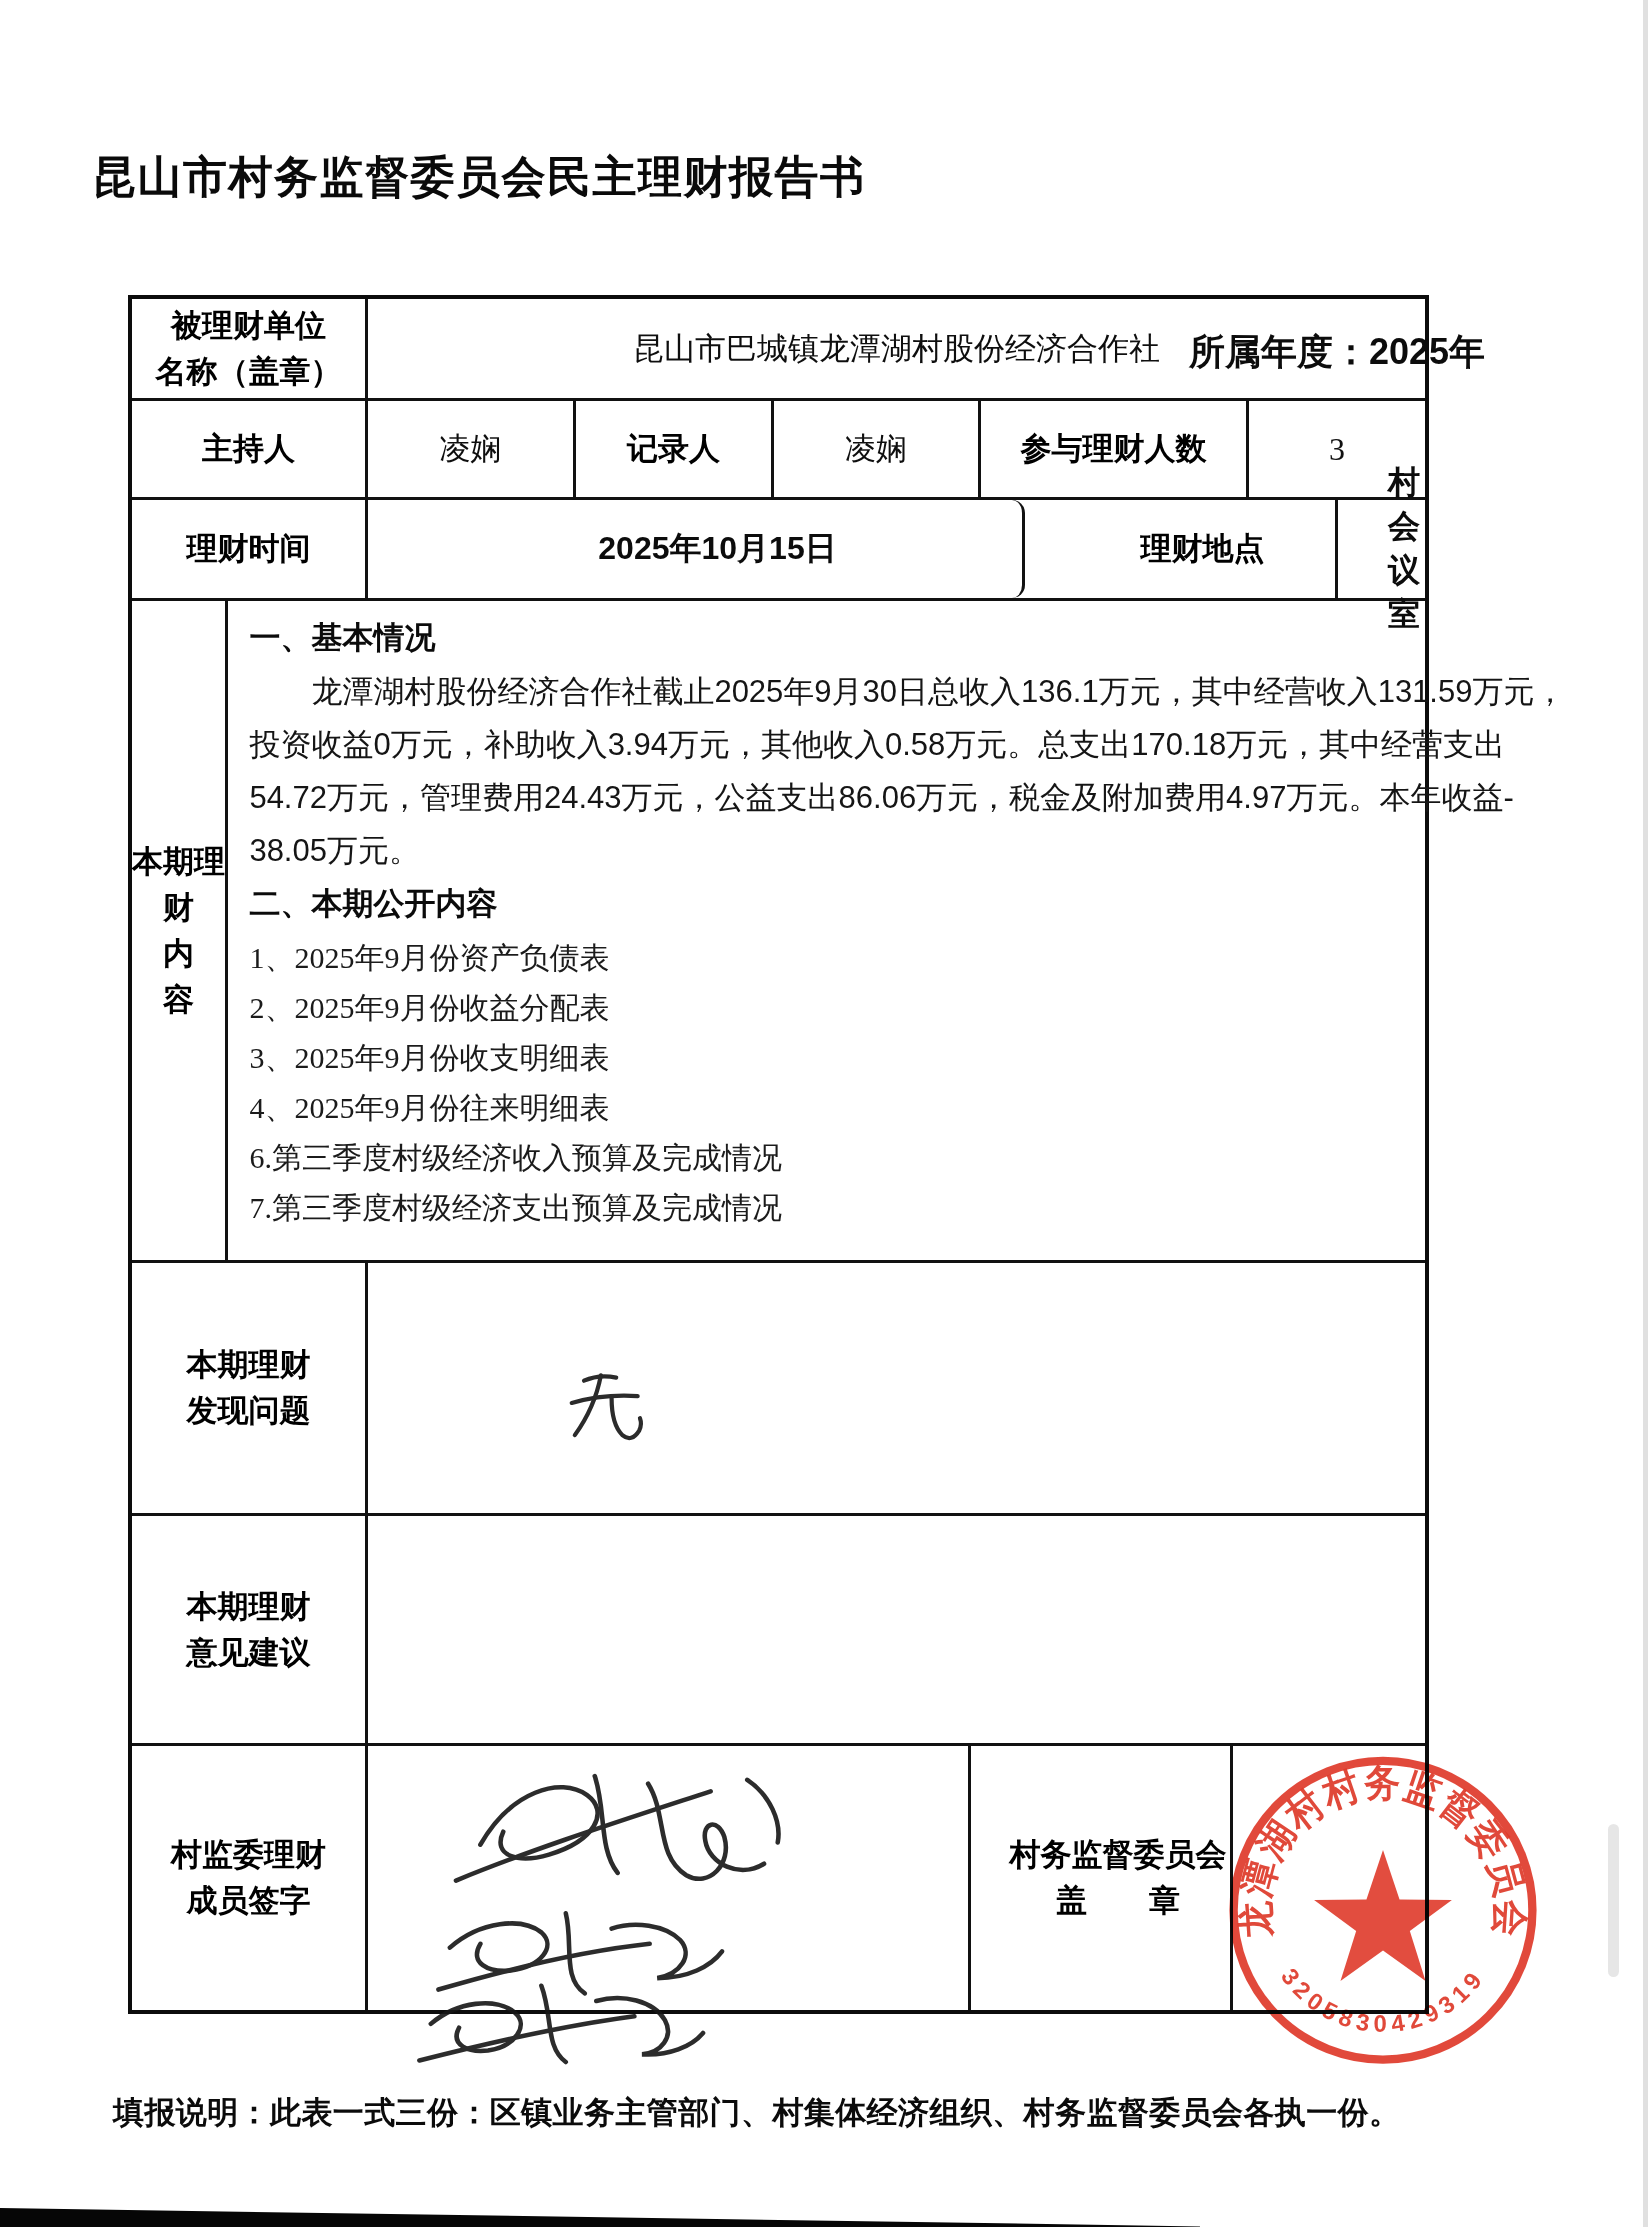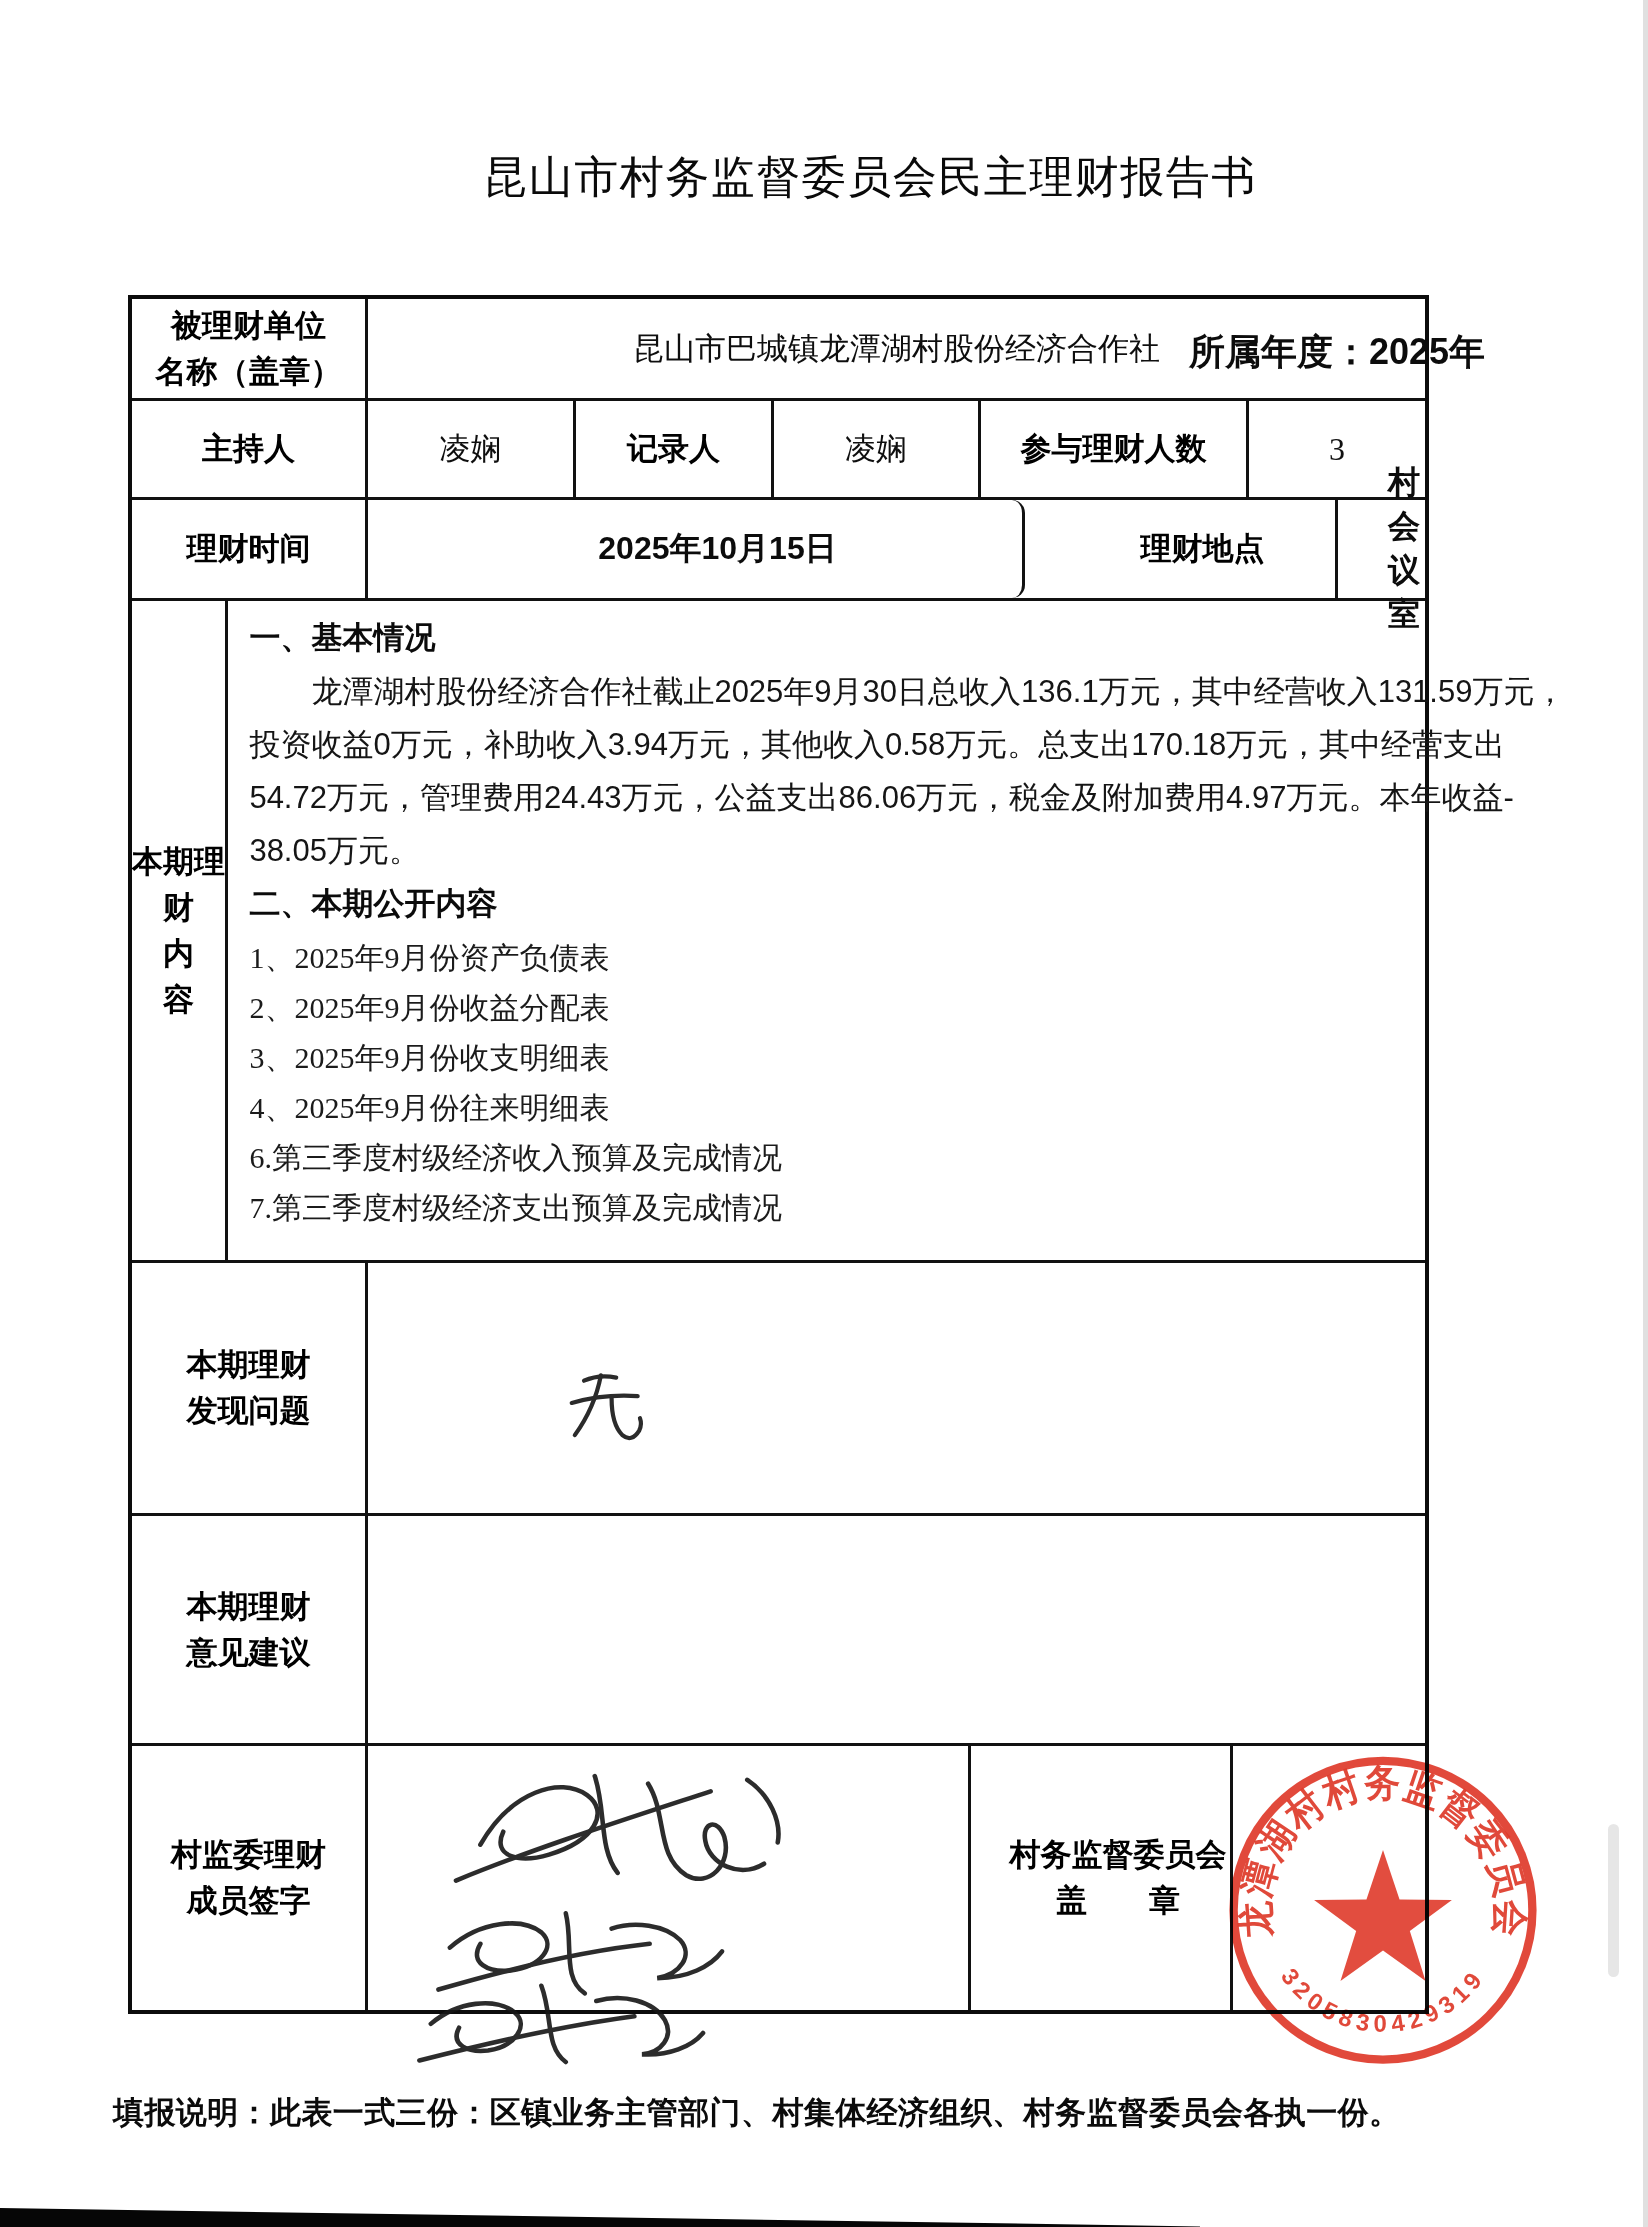--- a/index.html
+++ b/index.html
@@ -7,22 +7,22 @@
     position:relative;
     width:1648px;height:2227px;
     background:#ffffff;
     overflow:hidden;
     font-family:"Liberation Sans", sans-serif;
     color:#111;
   }
   .doc-title{
     position:absolute;top:148px;left:0;width:1648px;
     box-sizing:border-box;padding-left:92px;
-    text-align:center;
-    font-size:44px;font-weight:400;letter-spacing:1.5px;
+    text-align:left;
+    font-size:44px;font-weight:700;letter-spacing:1.5px;
     color:#0a0a0a;
   }
   .year-label{
     position:absolute;top:328px;right:163px;
     font-size:36px;font-weight:700;color:#0c0c0c;
   }
   
   .form-table{
     position:absolute;left:128px;top:295px;
     width:1301px;height:1719px;

